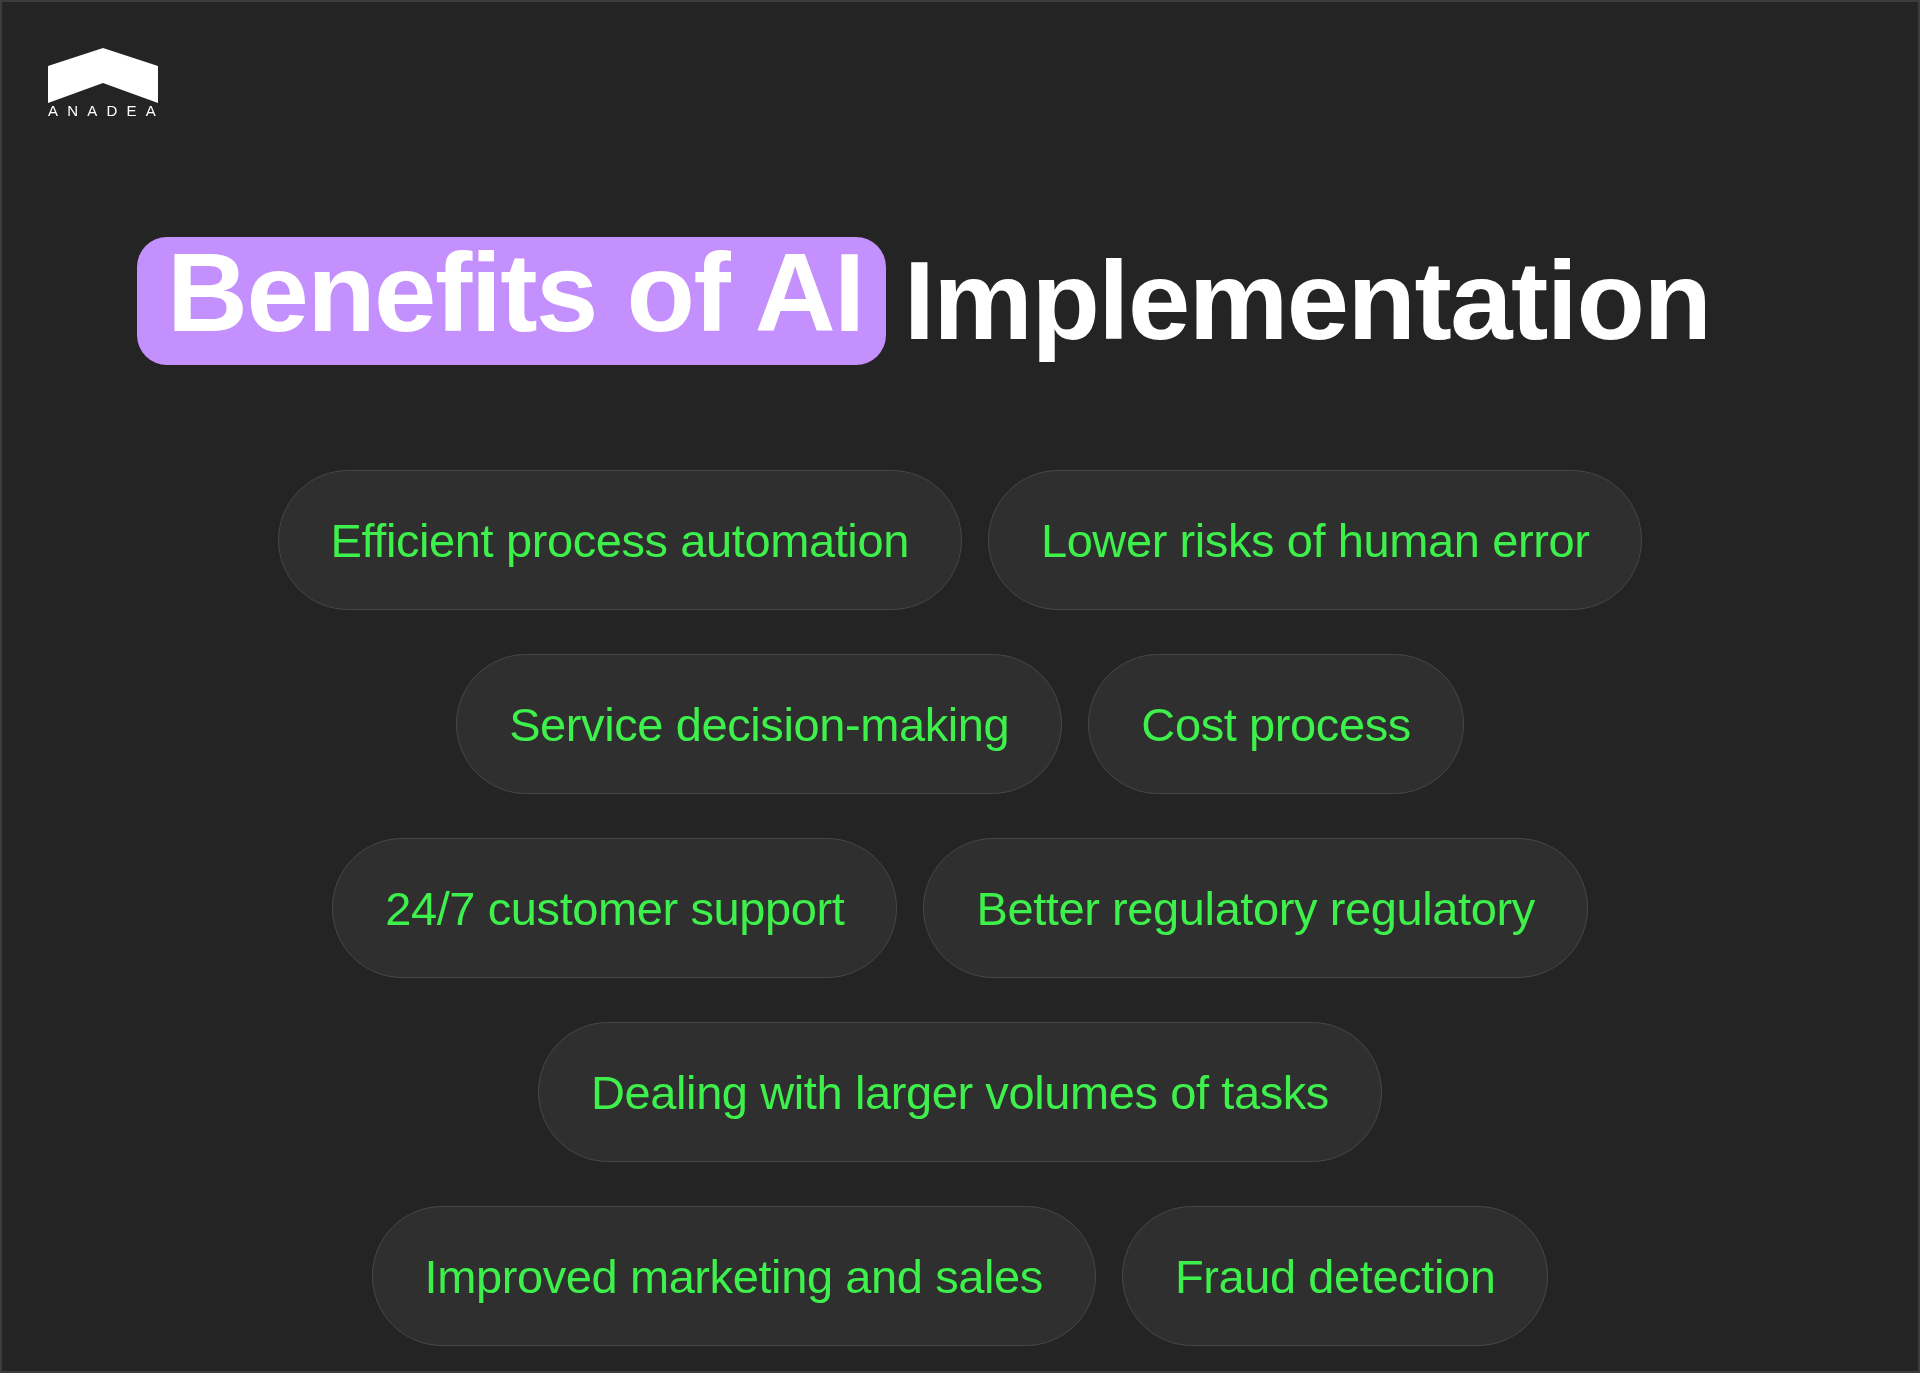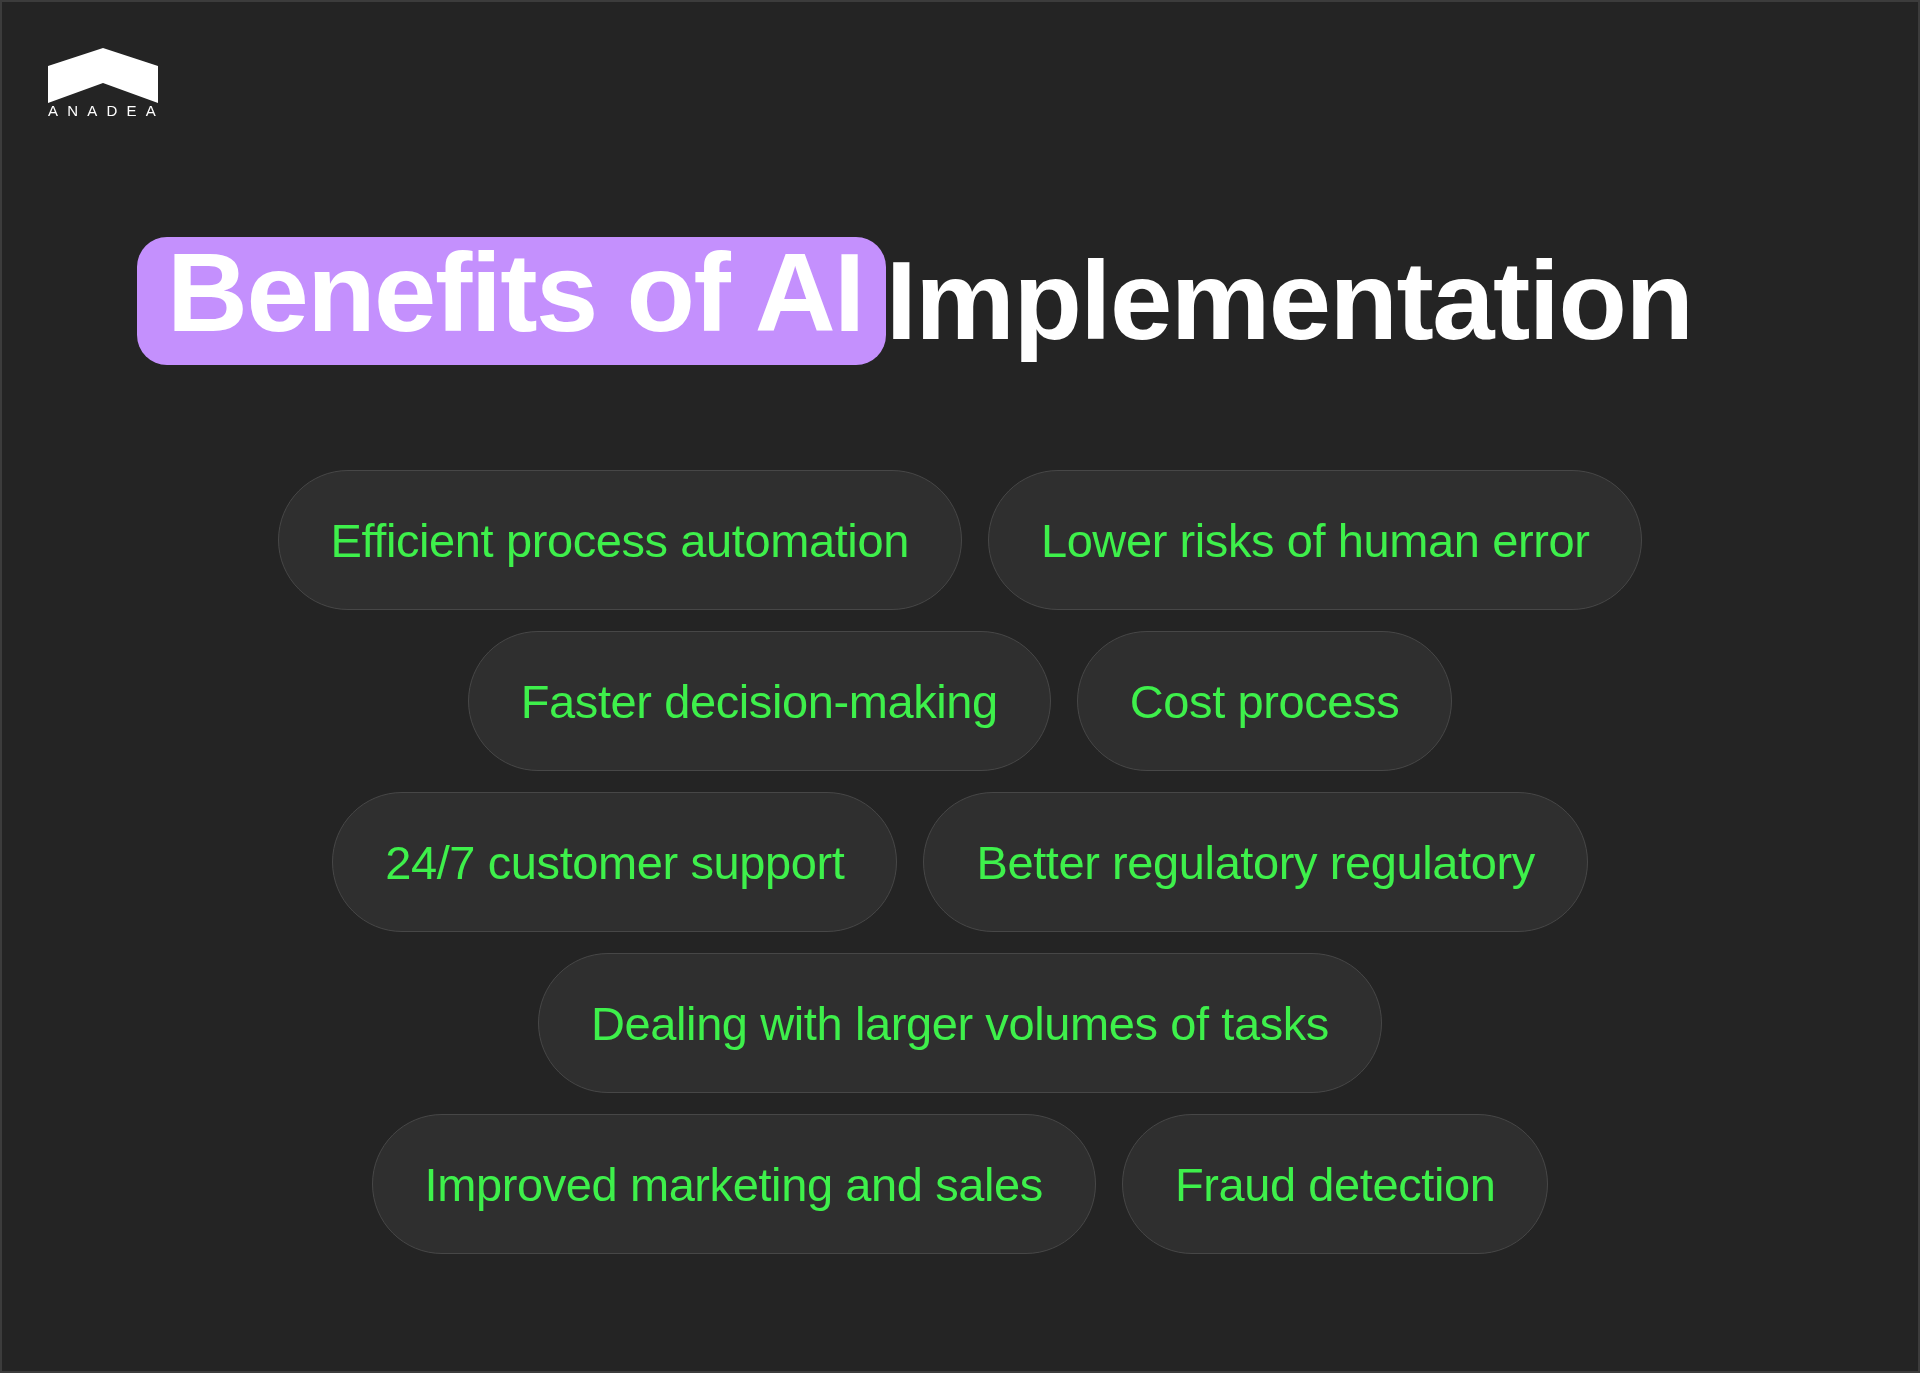--- a/index.html
+++ b/index.html
@@ -60,33 +60,34 @@
   }
   .title-text {
     color: #ffffff;
     font-weight: 700;
     font-size: 112px;
     letter-spacing: -1.5px;
     line-height: 128px;
     white-space: nowrap;
   }
   .title-plain {
+    margin-left: 18px;
   }
   .rows {
     position: absolute;
     left: 0;
     top: 468px;
     width: 1916px;
   }
   .row {
     display: flex;
     justify-content: center;
     gap: 26px;
     height: 140px;
-    margin-bottom: 21px;
+    margin-bottom: 44px;
   }
   .pill {
     height: 140px;
     box-sizing: border-box;
     padding: 0 52px;
     border-radius: 70px;
     background: #2f2f2f;
     border: 1.5px solid #474747;
     display: flex;
     align-items: center;
@@ -123,21 +124,21 @@
     <div class="row">
       <div class="pill">
         <span class="pill-text">Efficient process automation</span>
       </div>
       <div class="pill">
         <span class="pill-text">Lower risks of human error</span>
       </div>
     </div>
     <div class="row">
       <div class="pill">
-        <span class="pill-text">Faster decision-making</span>
+        <span class="pill-text">Service decision-making</span>
       </div>
       <div class="pill">
         <span class="pill-text">Cost process</span>
       </div>
     </div>
     <div class="row">
       <div class="pill">
         <span class="pill-text">24/7 customer support</span>
       </div>
       <div class="pill">

